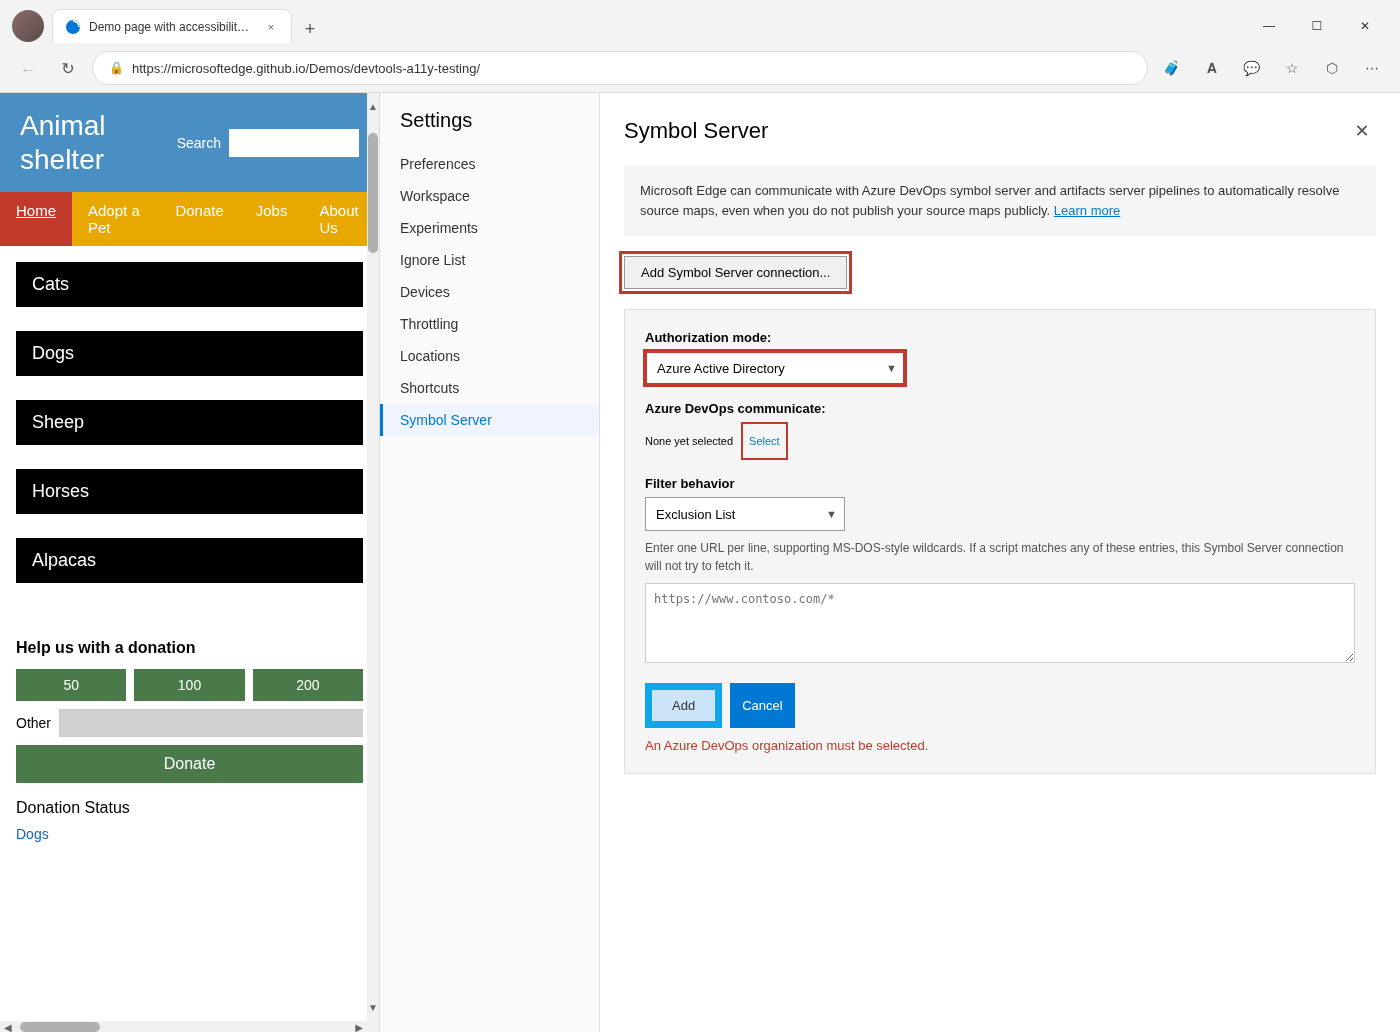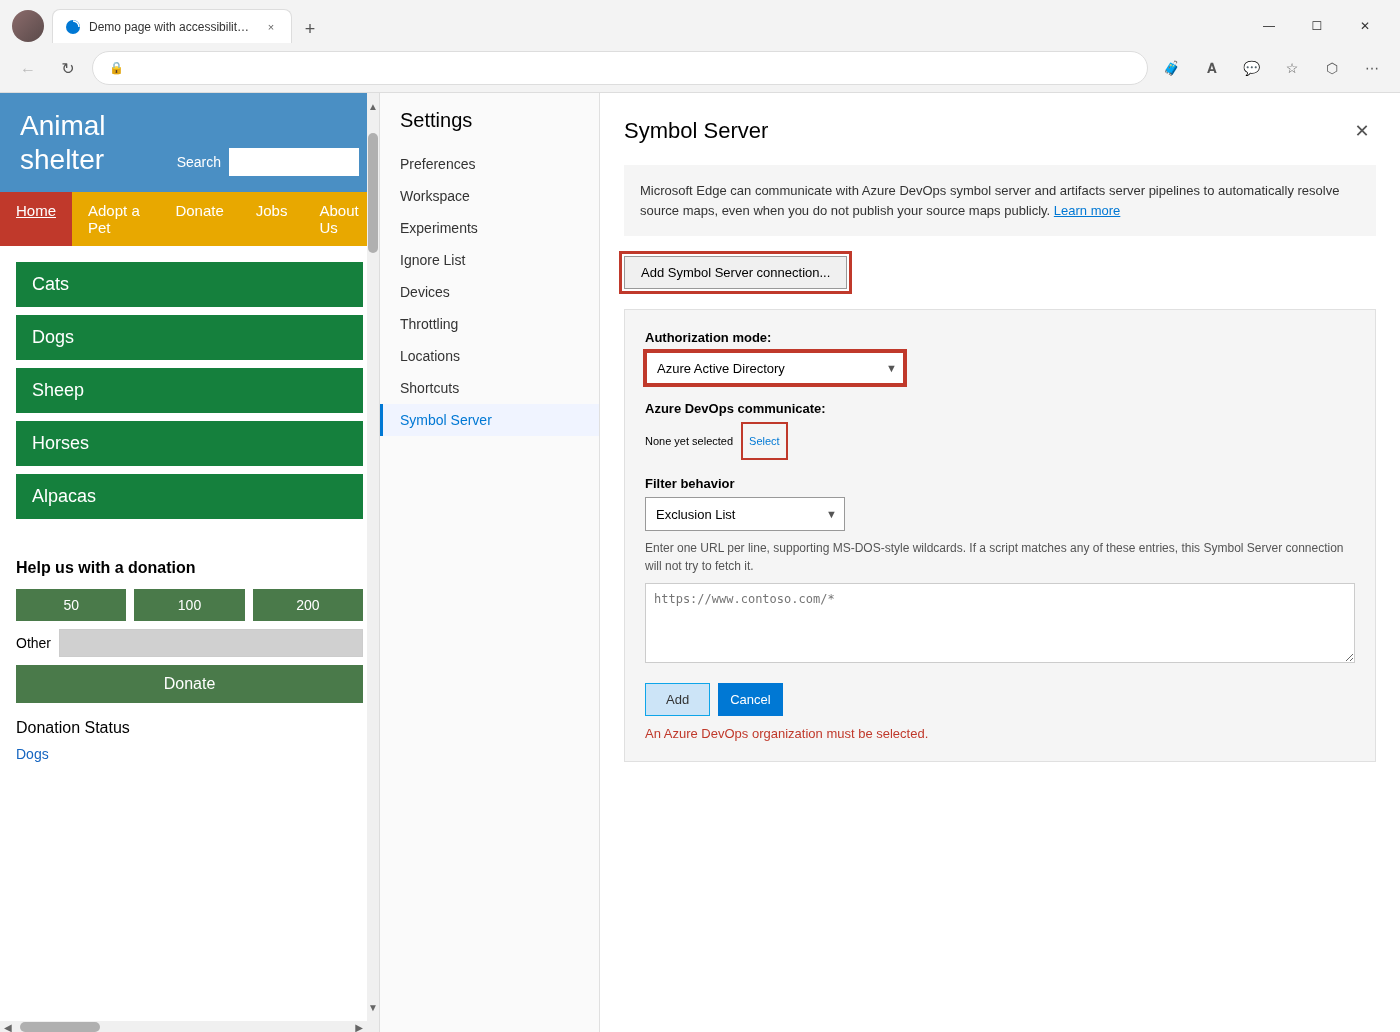--- a/index.html
+++ b/index.html
@@ -35,21 +35,21 @@
     .website-pane { width: 380px; background: white; overflow-y: hidden; border-right: 1px solid #ddd; position: relative; }
     .website-header { background: #4a8fc4; padding: 16px 20px; }
     .website-title { font-size: 28px; color: white; font-weight: normal; line-height: 1.2; }
     .search-area { display: flex; align-items: center; gap: 8px; }
     .search-label { color: white; font-size: 14px; }
     .search-box { background: white; border: none; padding: 4px 8px; width: 130px; height: 28px; }
     .nav-menu { background: #e8a800; display: flex; gap: 0; }
     .nav-item { padding: 10px 16px; font-size: 15px; color: white; cursor: pointer; }
     .nav-item.active { background: #c0392b; text-decoration: underline; }
     .animal-list { padding: 16px; }
-    .animal-item { background: #15803d; color: white; padding: 12px 16px; margin-bottom: 8px; font-size: 18px; cursor: pointer; }
+    .animal-item { background: #000000; color: white; padding: 12px 16px; margin-bottom: 24px; font-size: 18px; cursor: pointer; }
     .donation-section { padding: 16px; }
     .donation-title { font-size: 16px; font-weight: bold; margin-bottom: 12px; }
     .donation-amounts { display: flex; gap: 8px; margin-bottom: 8px; }
     .amount-btn { background: #4a7a4a; color: white; border: none; padding: 8px 16px; cursor: pointer; font-size: 14px; flex: 1; }
     .other-row { display: flex; align-items: center; gap: 8px; margin-bottom: 8px; }
     .other-label { font-size: 14px; }
     .other-input { flex: 1; border: 1px solid #ccc; padding: 4px; height: 28px; background: #d0d0d0; }
     .donate-btn { background: #4a7a4a; color: white; border: none; padding: 10px; width: 100%; font-size: 16px; cursor: pointer; }
     .donation-status { padding: 0 16px 16px; }
     .status-title { font-size: 16px; font-weight: normal; margin-bottom: 8px; }
@@ -82,21 +82,21 @@
     .form-label { font-size: 13px; font-weight: bold; margin-bottom: 6px; display: block; }
     .form-select { width: 260px; padding: 6px 10px; border: 2px solid #c0392b; background: white; font-size: 13px; appearance: none; -webkit-appearance: none; cursor: pointer; height: 34px; outline: 2px solid #c0392b; }
     .select-wrapper { position: relative; display: inline-block; }
     .select-wrapper::after { content: '▼'; position: absolute; right: 8px; top: 50%; transform: translateY(-50%); font-size: 11px; pointer-events: none; color: #555; }
     .devops-row { display: flex; align-items: center; gap: 8px; font-size: 11px; }
     .select-link { color: #0078d4; cursor: pointer; text-decoration: none; border: 2px solid #c0392b; padding: 11px 6px; }
     .filter-select { width: 200px; padding: 6px 10px; border: 1px solid #999; background: white; font-size: 13px; appearance: none; -webkit-appearance: none; cursor: pointer; height: 34px; }
     .filter-desc { font-size: 12px; color: #555; margin: 8px 0; line-height: 1.5; }
     .url-textarea { width: 100%; height: 80px; border: 1px solid #ccc; padding: 8px; font-size: 12px; color: #999; resize: vertical; background: white; }
     .form-actions { display: flex; gap: 8px; margin-top: 16px; }
-    .btn-add { background: #cce4f7; color: #333; border: 1px solid #0ea5e9; padding: 8px 20px; font-size: 13px; cursor: pointer; }
+    .btn-add { background: #cce4f7; color: #333; border: 7px solid #0ea5e9; padding: 8px 20px; font-size: 13px; cursor: pointer; }
     .btn-cancel { background: #0078d4; color: white; border: none; padding: 8px 12px; font-size: 13px; cursor: pointer; }
     .error-msg { color: #c0392b; font-size: 13px; margin-top: 10px; }
   </style>
 </head>
 <body>
 
 <div class="browser-chrome">
 
   <div class="title-bar">
     <div class="avatar">
@@ -124,20 +124,21 @@
 
   <div class="address-bar">
     <div class="nav-btn disabled">
       <span>←</span>
     </div>
     <div class="nav-btn">
       <span>↻</span>
     </div>
     <div class="address-input">
       <span class="lock-icon">🔒</span>
+      <span class="address-text">https://microsoftedge.github.io/Demos/devtools-a11y-testing/</span>
     </div>
     <div class="address-actions">
       <div class="addr-action-btn">🧳</div>
       <div class="addr-action-btn">𝐀</div>
       <div class="addr-action-btn">💬</div>
       <div class="addr-action-btn">☆</div>
       <div class="addr-action-btn">⬡</div>
       <div class="addr-action-btn">⋯</div>
     </div>
   </div>
@@ -146,21 +147,21 @@
 <div class="main-content">
 
   <div class="website-pane">
     <div class="scrollbar-area">
       <div class="scrollbar-up">▲</div>
       <div class="scrollbar-thumb"></div>
       <div class="scrollbar-down">▼</div>
     </div>
 
     <div class="website-header">
-      <div style="display:flex; align-items:flex-end; justify-content:space-between;">
+      <div style="display:flex; align-items:center; justify-content:space-between;">
         <div class="website-title">
           <span>Animal</span><br>
           <span>shelter</span>
         </div>
         <div class="search-area">
           <span class="search-label">Search</span>
           <input class="search-box" type="text" style="">
         </div>
       </div>
     </div>

